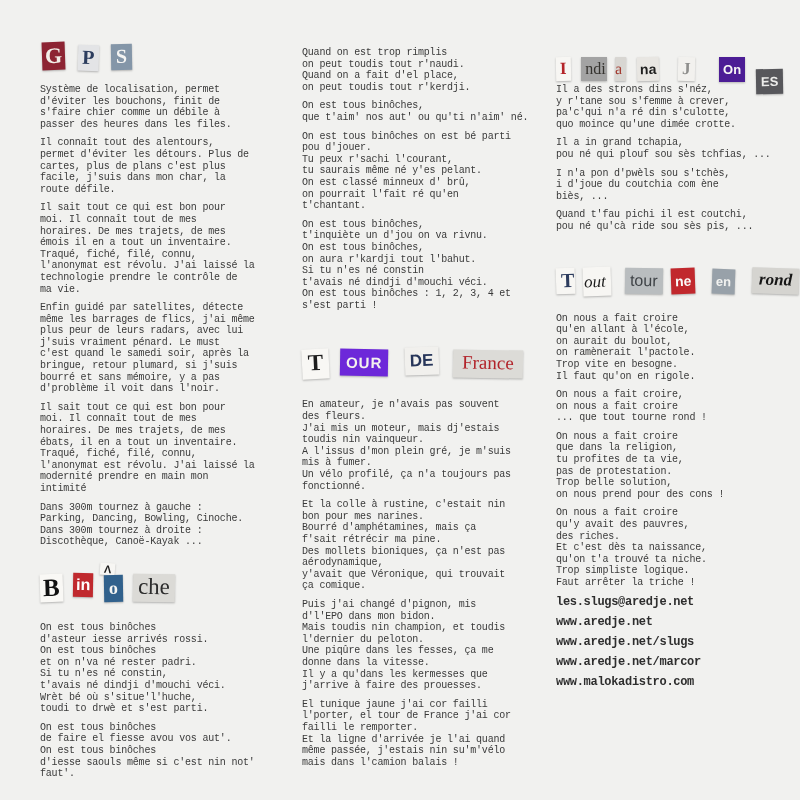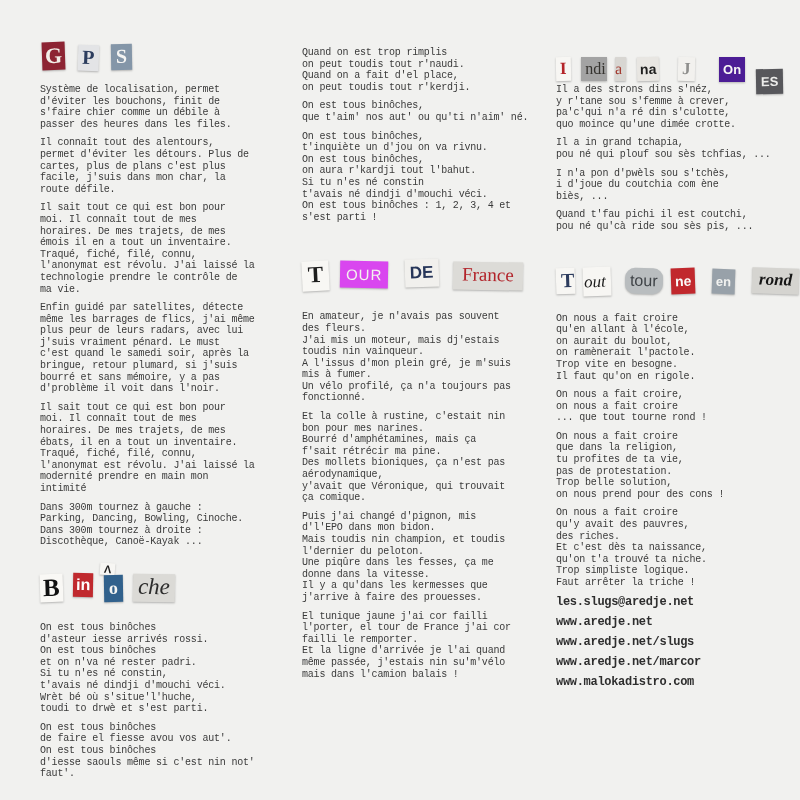--- a/index.html
+++ b/index.html
@@ -41,44 +41,44 @@
   .g-tile { background:#8d2433; color:#f2efe9; font-weight:bold; font-size:22px; width:23px; height:28px; line-height:27px; transform:rotate(-2deg); }
   .p-tile { background:#e3e4e6; color:#2c3d5e; font-weight:bold; font-size:20px; width:21px; height:26px; line-height:25px; transform:rotate(2deg) translateY(2px); margin-left:3px; }
   .s-tile { background:#8496a8; color:#f4f4f2; font-weight:bold; font-size:20px; width:21px; height:26px; line-height:25px; transform:rotate(-1deg) translateY(1px); margin-left:3px; }
 
   
   .binoche-title { margin: 26px 0 12px 0; height: 36px; }
   .b-scrap   { background:#f9f8f5; color:#111;    font-weight:bold; font-size:25px; line-height:26px; padding:1px 3px; transform:rotate(-2deg); }
   .in-tile   { background:#c0292e; color:#ffffff; font-weight:bold; font-size:16px; padding:3px 3px; transform:rotate(1deg) translateY(-3px); margin-left:1px; }
   .caret-scrap { position:absolute; left:60px; top:-11px; background:#f7f6f3; color:#1c1c1c; font-weight:bold; font-size:11px; line-height:12px; padding:0 4px; transform:rotate(4deg); }
   .o-tile    { background:#31618c; color:#f5f5f3; font-weight:bold; font-size:18px; width:19px; padding:3px 0; transform:rotate(-1deg) translateY(1px); margin-left:1px; }
-  .che-scrap { background:#dbdad6; color:#2c2c2c; font-size:23px; line-height:24px; padding:1px 5px 3px; transform:rotate(1deg); margin-left:0px;font-style:italic; }
+  .che-scrap { background:#dbdad6; color:#2c2c2c; font-size:23px; line-height:24px; padding:1px 5px 3px; transform:rotate(1deg); margin-left:0px; }
 
   
   .tour-title { margin: 38px 0 12px 0; height: 38px; }
   .t-scrap      { background:#f8f7f4; color:#1d1d1d; font-weight:bold; font-size:23px; line-height:24px; padding:2px 6px 4px; transform:rotate(-3deg); }
-  .our-tile     { background:#d946ef; color:#f4f2ee; font-weight:normal; font-size:15px; letter-spacing:1px; padding:5px 6px; transform:rotate(1deg) translateY(-2px); margin-left:1px; }
+  .our-tile     { background:#6d28d9; color:#f4f2ee; font-weight:bold; font-size:15px; letter-spacing:1px; padding:5px 6px; transform:rotate(1deg) translateY(-2px); margin-left:1px; }
   .de-scrap     { background:#f1f0ed; color:#27365a; font-weight:bold; font-size:17px; padding:4px 5px; transform:rotate(-2deg) translateY(-3px); margin-left:7px; }
   .france-scrap { background:#dcdbd7; color:#b2232a; font-size:19px; line-height:20px; padding:3px 9px 5px; transform:rotate(1deg); margin-left:5px; }
 
   
   .indiana-title { margin: 0 0 10px 0; height: 30px; }
   .i-scrap   { background:#f7f6f3; color:#b42429; font-weight:bold; font-size:17px; padding:2px 4px; transform:rotate(-1deg); }
   .ndi-scrap { background:#a3a3a3; color:#35332f; font-size:16px; padding:3px 1px 3px 4px; margin-left:1px; }
   .a-scrap   { background:#d8d6d2; color:#a23a30; font-size:16px; padding:3px 4px 3px 0; margin-left:-1px; transform:rotate(1deg); }
   .na-scrap  { background:#e8e6e2; color:#1f1f1f; font-weight:bold; font-size:14px; padding:4px 3px; margin-left:1px; transform:rotate(-1deg); }
   .j-scrap   { background:#f2f1ee; color:#8f8f8d; font-weight:bold; font-size:17px; padding:2px 4px; margin-left:9px; transform:rotate(1deg); }
   .on-tile   { background:#4c1d95; color:#f7f7f5; font-weight:bold; font-size:13px; padding:5px 4px; margin-left:15px; }
   .es-tile   { background:#57575b; color:#ececea; font-weight:bold; font-size:13px; padding:5px 5px; margin-left:1px; transform:rotate(-1deg);margin-top:25px; }
 
   
   .tout-title { margin: 34px 0 10px 0; height: 36px; }
   .tout-t    { background:#f7f6f3; color:#2c3b5d; font-weight:bold; font-size:20px; line-height:21px; padding:2px 1px 3px 5px; transform:rotate(-2deg); }
   .tout-out  { background:#f7f6f3; color:#1d1d1d; font-style:italic; font-size:17px; line-height:21px; padding:4px 5px 4px 1px; transform:rotate(-2deg); margin-left:-2px; }
-  .tour-scrap{ background:#b9bdbf; color:#3e4246; font-size:16px; padding:4px 5px; transform:rotate(1deg); margin-left:5px;border-radius:10px; }
+  .tour-scrap{ background:#b9bdbf; color:#3e4246; font-size:16px; padding:4px 5px; transform:rotate(1deg); margin-left:5px; }
   .ne-tile   { background:#c1282d; color:#fbfbf9; font-weight:bold; font-size:14px; padding:5px 4px; transform:rotate(-2deg); margin-left:-1px; }
   .en-tile   { background:#98a1a9; color:#f2f2f0; font-weight:bold; font-size:13px; padding:5px 4px; transform:rotate(2deg); margin-left:7px; }
   .rond-scrap{ background:#d5d4d0; color:#161616; font-style:italic; font-weight:bold; font-size:17px; line-height:18px; padding:3px 7px 5px; transform:rotate(2deg); margin-left:7px; }
 
   
   .links { }
   .link-line {
     font-size: 12px;
     font-weight: bold;
     color: #2e2e2e;
@@ -162,20 +162,27 @@
   </div>
 
   <div class="col col2">
 
     <div class="para">Quand on est trop rimplis
 on peut toudis tout r'naudi.
 Quand on a fait d'el place,
 on peut toudis tout r'kerdji.</div>
     <div class="para">On est tous binôches,
 que t'aim' nos aut' ou qu'ti n'aim' né.</div>
+    <div class="para">On est tous binôches on est bé parti
+pou d'jouer.
+Tu peux r'sachi l'courant,
+tu saurais même né y'es pelant.
+On est classé minneux d' brû,
+on pourrait l'fait ré qu'en
+t'chantant.</div>
     <div class="para">On est tous binôches,
 t'inquiète un d'jou on va rivnu.
 On est tous binôches,
 on aura r'kardji tout l'bahut.
 Si tu n'es né constin
 t'avais né dindji d'mouchi véci.
 On est tous binôches : 1, 2, 3, 4 et
 s'est parti !</div>
 
     <div class="song-title tour-title">

